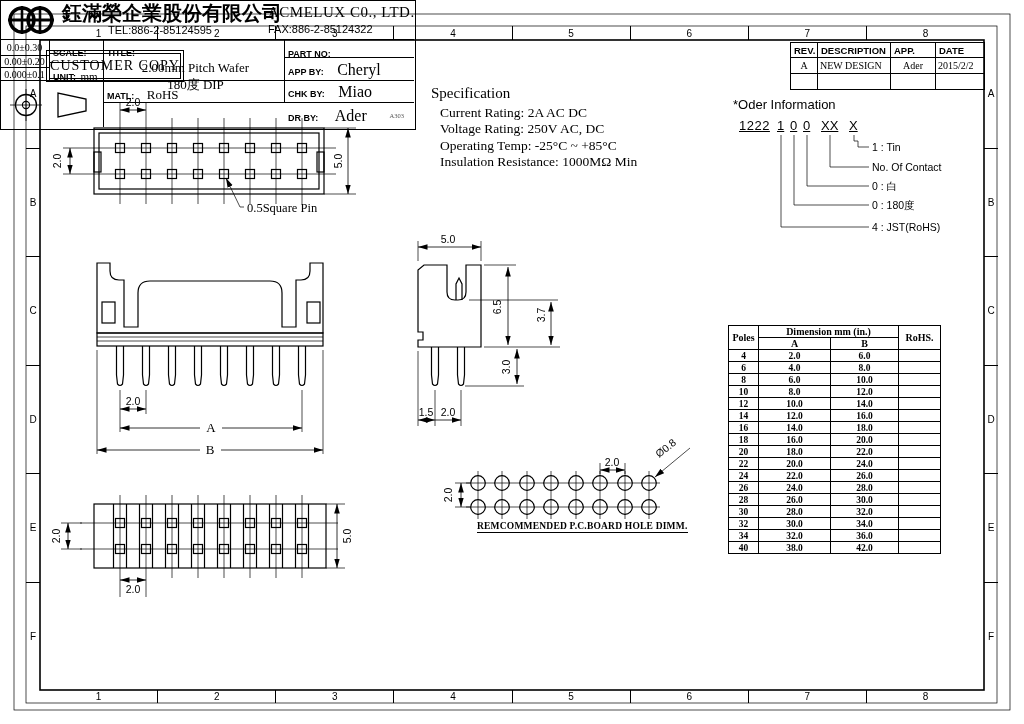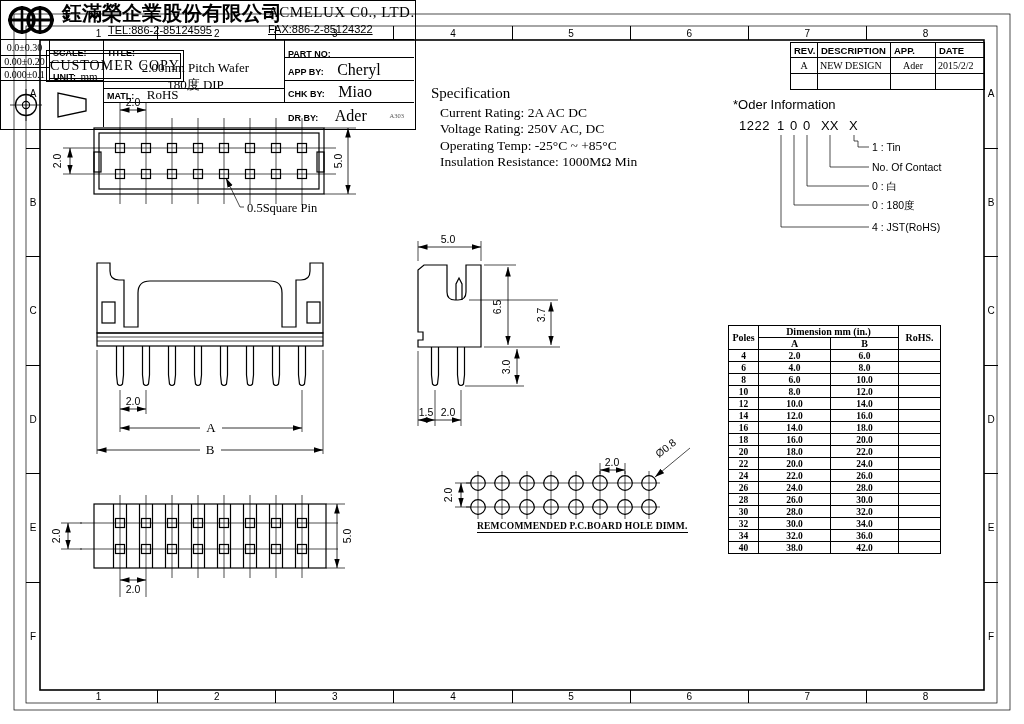--- a/index.html
+++ b/index.html
@@ -31,39 +31,39 @@
   #rev-table{left:790px;top:42px;border-collapse:collapse;table-layout:fixed;width:194px;}
   #rev-table th,#rev-table td{border:1px solid #000;padding:0 2px;height:14px;overflow:hidden;white-space:nowrap;}
   #rev-table th{font:bold 9.5px "Liberation Sans",sans-serif;text-align:left;padding-left:3px;}
   #rev-table td{font:10px "Liberation Serif",serif;height:15px;}
   
   #spec{left:431px;top:85px;width:270px;}
   #spec .t{font:15px "Liberation Serif",serif;}
   #spec .ln{font:13.5px "Liberation Serif",serif;line-height:16.4px;padding-left:9px;white-space:nowrap;}
   
   #ord-title{left:733px;top:97px;font:13px "Liberation Sans",sans-serif;}
-  .code{position:absolute;z-index:2;font:13px "Liberation Sans",sans-serif;top:118px;}
+  .code{position:absolute;z-index:2;font:13px "Liberation Sans",sans-serif;top:118px;text-decoration:underline;}
   .leg{position:absolute;z-index:2;font:10.5px "Liberation Sans",sans-serif;left:872px;white-space:nowrap;}
   
   #pcb-cap{left:477px;top:521px;font:bold 9.5px "Liberation Serif",serif;border-bottom:1px solid #000;
      padding-bottom:1px;white-space:nowrap;letter-spacing:.2px;}
   
   #dim-table{left:728px;top:325px;border-collapse:collapse;table-layout:fixed;width:212px;padding-left:8px;}
   #dim-table th,#dim-table td{border:1px solid #000;padding:0;line-height:1;overflow:hidden;}
   #dim-table th{font:bold 10px "Liberation Serif",serif;height:10px;}
   #dim-table td{font:bold 9.5px "Liberation Serif",serif;text-align:center;height:11px;}
   
   #tblock{left:568px;top:560px;width:416px;height:130px;border:1.5px solid #000;box-sizing:border-box;z-index:2;}
   .cell{position:absolute;box-sizing:border-box;}
   .lab{font:bold 9px "Liberation Sans",sans-serif;}
   .val-serif{font:13px "Liberation Serif",serif;}
   #c-company{left:0;top:0;width:414px;height:40px;border-bottom:1px solid #000;display:flex;align-items:center;}
   .cn-name{font:bold 20px "Liberation Serif",serif;line-height:21px;white-space:nowrap;}
   .en-name{font:15px "Liberation Serif",serif;letter-spacing:.5px;white-space:nowrap;}
-  .telfax{font:11px "Liberation Sans",sans-serif;text-decoration:underline;}
+  .telfax{font:11px "Liberation Sans",sans-serif;}
   .tol{font:10px "Liberation Serif",serif;display:flex;align-items:center;justify-content:center;}
 </style>
 </head>
 <body>
 
 <svg id="art" width="1024" height="724" viewBox="0 0 1024 724">
   <defs>
     <marker id="ar" markerWidth="11" markerHeight="8" refX="9.5" refY="4" orient="auto-start-reverse" markerUnits="userSpaceOnUse">
       <path d="M9.5,4 L0,1.2 L0,6.8 Z" fill="#000"></path>
     </marker>
@@ -539,21 +539,21 @@
   <div class="cell" style="left:0;top:81px;width:104px;height:46px;border-right:1px solid #000">
     <svg width="96" height="42" viewBox="0 0 96 42" style="margin:3px 0 0 6px">
       <circle cx="20" cy="21" r="10.5" fill="none" stroke="#000" stroke-width="1.3"></circle>
       <circle cx="20" cy="21" r="3.6" fill="none" stroke="#000" stroke-width="1.1"></circle>
       <line x1="4" y1="21" x2="36" y2="21" stroke="#000" stroke-width="0.8"></line>
       <line x1="20" y1="5" x2="20" y2="37" stroke="#000" stroke-width="0.8"></line>
       <path d="M52,9 V33 L80,27 V15 Z" fill="none" stroke="#000" stroke-width="1.3"></path>
     </svg>
   </div>
 
-  <div class="cell" style="left:104px;top:40px;width:181px;height:49px;border-right:1px solid #000;border-bottom:1px solid #000;padding:2px 0 14px 3px">
+  <div class="cell" style="left:104px;top:40px;width:181px;height:41px;border-right:1px solid #000;border-bottom:1px solid #000;padding:2px 0 14px 3px">
     <span class="lab">TITLE:</span>
     <div class="val-serif" style="text-align:center;margin-top:0">2.00mm Pitch Wafer</div>
     <div class="val-serif" style="text-align:center">180度 DIP</div>
   </div>
   <div class="cell" style="left:104px;top:81px;width:181px;height:22px;border-right:1px solid #000;border-bottom:1px solid #000;padding:4px 4px 0 3px">
     <span class="lab">MATL:</span>
     <span class="val-serif" style="margin-left:8px">RoHS</span>
   </div>
 
   <div class="cell" style="left:285px;top:40px;width:129px;height:18px;border-bottom:1px solid #000;padding:3px 0 0 3px">

